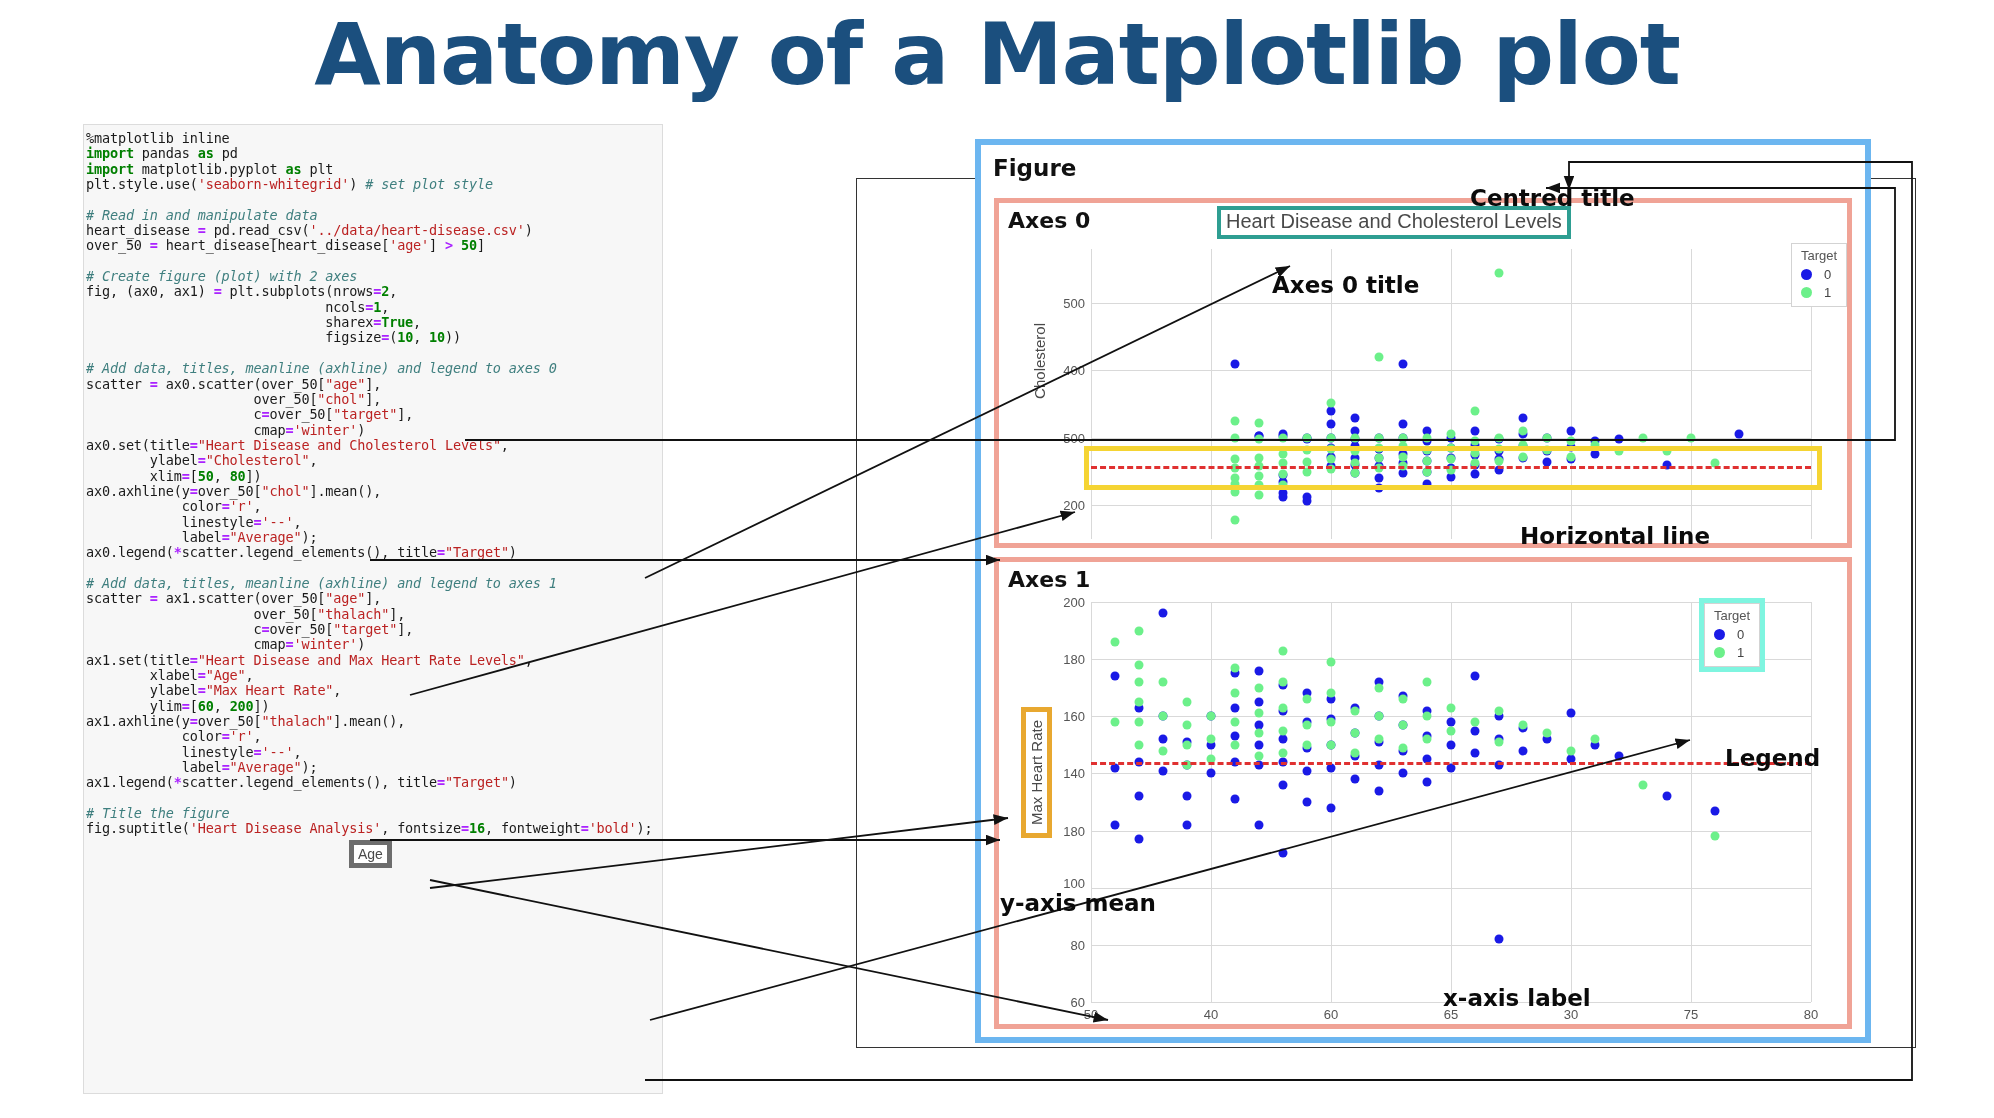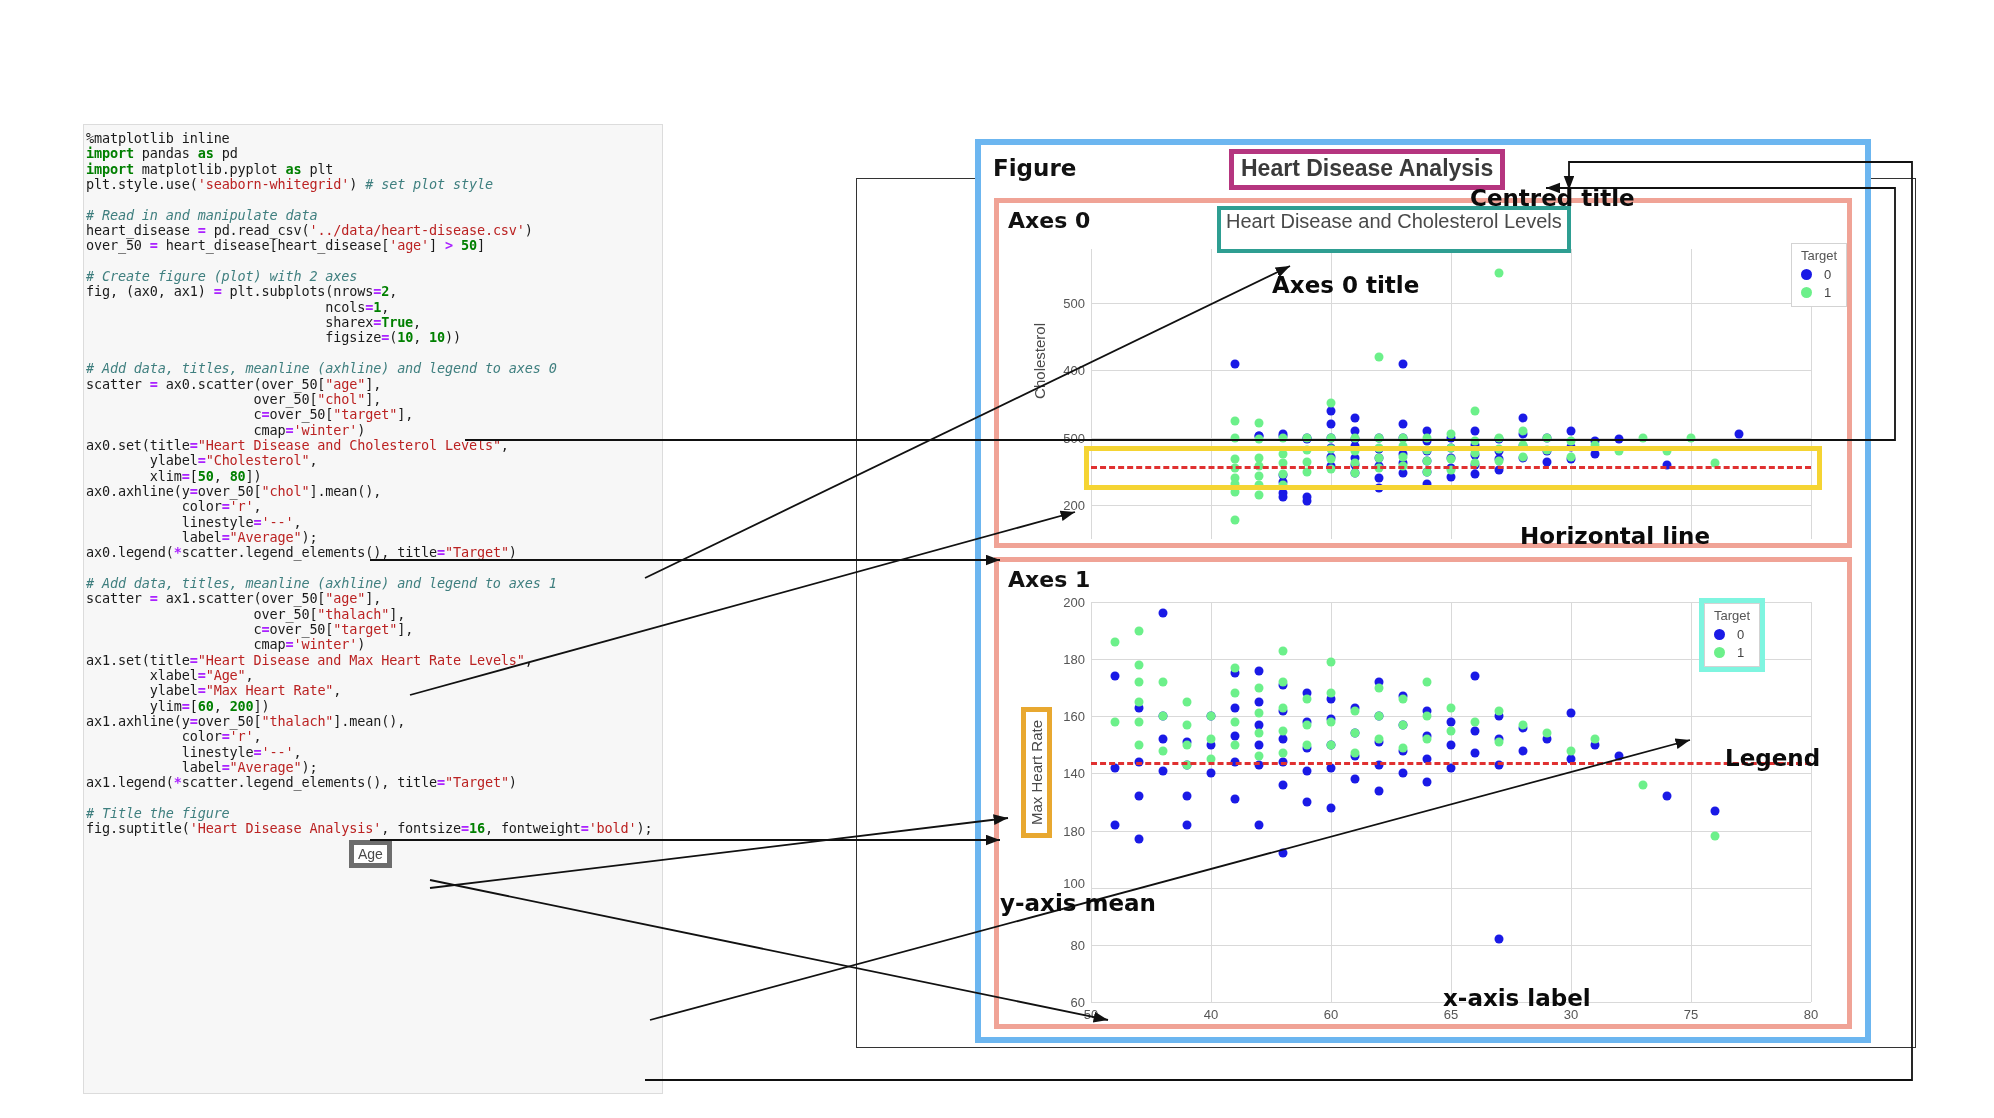--- a/index.html
+++ b/index.html
@@ -101,21 +101,21 @@
     font-size: 22px; font-weight: bold; color: #111;
     font-family: "DejaVu Sans", sans-serif;
     z-index: 6;
   }
 
   
   #axes0-title-box {
     position: absolute; left: 218px; top: 3px;
     border: 4px solid #2e9e92;
     background: #fff;
-    padding: 0px 5px 16px 5px;
+    padding: 0px 5px 2px 5px;
     z-index: 6;
   }
   #axes0-title-text {
     font-size: 20px; color: #4a4a4a; white-space: nowrap;
   }
   #axes1-title {
     position: absolute; left: 0; top: 4px; width: 100%;
     text-align: center;
     font-size: 20px; color: #4a4a4a; z-index: 5;
   }
@@ -224,35 +224,33 @@
     position: absolute; left: 0; top: 0;
     width: 1994px; height: 1118px;
     pointer-events: none; z-index: 11;
   }
 </style>
 </head>
 <body>
 
 <div id="root">
 
+  <div id="main-title">Anatomy of a Matplotlib plot</div>
 
   <div id="code-panel">
     <div class="gutter"></div>
     <div id="code-text"><div><span class="m">%matplotlib inline</span></div><div><span class="k">import</span><span class="m"> pandas </span><span class="k">as</span><span class="m"> pd</span></div><div><span class="k">import</span><span class="m"> matplotlib.pyplot </span><span class="k">as</span><span class="m"> plt</span></div><div><span class="m">plt.style.use(</span><span class="s">'seaborn-whitegrid'</span><span class="m">) </span><span class="c"># set plot style</span></div><div>&nbsp;</div><div><span class="c"># Read in and manipulate data</span></div><div><span class="m">heart_disease </span><span class="o">=</span><span class="m"> pd.read_csv(</span><span class="s">'../data/heart-disease.csv'</span><span class="m">)</span></div><div><span class="m">over_50 </span><span class="o">=</span><span class="m"> heart_disease[heart_disease[</span><span class="s">'age'</span><span class="m">] </span><span class="o">&gt;</span><span class="m"> </span><span class="n">50</span><span class="m">]</span></div><div>&nbsp;</div><div><span class="c"># Create figure (plot) with 2 axes</span></div><div><span class="m">fig, (ax0, ax1) </span><span class="o">=</span><span class="m"> plt.subplots(nrows</span><span class="o">=</span><span class="n">2</span><span class="m">,</span></div><div><span class="m">                              ncols</span><span class="o">=</span><span class="n">1</span><span class="m">,</span></div><div><span class="m">                              sharex</span><span class="o">=</span><span class="k">True</span><span class="m">,</span></div><div><span class="m">                              figsize</span><span class="o">=</span><span class="m">(</span><span class="n">10</span><span class="m">, </span><span class="n">10</span><span class="m">))</span></div><div>&nbsp;</div><div><span class="c"># Add data, titles, meanline (axhline) and legend to axes 0</span></div><div><span class="m">scatter </span><span class="o">=</span><span class="m"> ax0.scatter(over_50[</span><span class="s">"age"</span><span class="m">],</span></div><div><span class="m">                     over_50[</span><span class="s">"chol"</span><span class="m">],</span></div><div><span class="m">                     c</span><span class="o">=</span><span class="m">over_50[</span><span class="s">"target"</span><span class="m">],</span></div><div><span class="m">                     cmap</span><span class="o">=</span><span class="s">'winter'</span><span class="m">)</span></div><div><span class="m">ax0.set(title</span><span class="o">=</span><span class="s">"Heart Disease and Cholesterol Levels"</span><span class="m">,</span></div><div><span class="m">        ylabel</span><span class="o">=</span><span class="s">"Cholesterol"</span><span class="m">,</span></div><div><span class="m">        xlim</span><span class="o">=</span><span class="m">[</span><span class="n">50</span><span class="m">, </span><span class="n">80</span><span class="m">])</span></div><div><span class="m">ax0.axhline(y</span><span class="o">=</span><span class="m">over_50[</span><span class="s">"chol"</span><span class="m">].mean(),</span></div><div><span class="m">            color</span><span class="o">=</span><span class="s">'r'</span><span class="m">,</span></div><div><span class="m">            linestyle</span><span class="o">=</span><span class="s">'--'</span><span class="m">,</span></div><div><span class="m">            label</span><span class="o">=</span><span class="s">"Average"</span><span class="m">);</span></div><div><span class="m">ax0.legend(</span><span class="o">*</span><span class="m">scatter.legend_elements(), title</span><span class="o">=</span><span class="s">"Target"</span><span class="m">)</span></div><div>&nbsp;</div><div><span class="c"># Add data, titles, meanline (axhline) and legend to axes 1</span></div><div><span class="m">scatter </span><span class="o">=</span><span class="m"> ax1.scatter(over_50[</span><span class="s">"age"</span><span class="m">],</span></div><div><span class="m">                     over_50[</span><span class="s">"thalach"</span><span class="m">],</span></div><div><span class="m">                     c</span><span class="o">=</span><span class="m">over_50[</span><span class="s">"target"</span><span class="m">],</span></div><div><span class="m">                     cmap</span><span class="o">=</span><span class="s">'winter'</span><span class="m">)</span></div><div><span class="m">ax1.set(title</span><span class="o">=</span><span class="s">"Heart Disease and Max Heart Rate Levels"</span><span class="m">,</span></div><div><span class="m">        xlabel</span><span class="o">=</span><span class="s">"Age"</span><span class="m">,</span></div><div><span class="m">        ylabel</span><span class="o">=</span><span class="s">"Max Heart Rate"</span><span class="m">,</span></div><div><span class="m">        ylim</span><span class="o">=</span><span class="m">[</span><span class="n">60</span><span class="m">, </span><span class="n">200</span><span class="m">])</span></div><div><span class="m">ax1.axhline(y</span><span class="o">=</span><span class="m">over_50[</span><span class="s">"thalach"</span><span class="m">].mean(),</span></div><div><span class="m">            color</span><span class="o">=</span><span class="s">'r'</span><span class="m">,</span></div><div><span class="m">            linestyle</span><span class="o">=</span><span class="s">'--'</span><span class="m">,</span></div><div><span class="m">            label</span><span class="o">=</span><span class="s">"Average"</span><span class="m">);</span></div><div><span class="m">ax1.legend(</span><span class="o">*</span><span class="m">scatter.legend_elements(), title</span><span class="o">=</span><span class="s">"Target"</span><span class="m">)</span></div><div>&nbsp;</div><div><span class="c"># Title the figure</span></div><div><span class="m">fig.suptitle(</span><span class="s">'Heart Disease Analysis'</span><span class="m">, fontsize</span><span class="o">=</span><span class="n">16</span><span class="m">, fontweight</span><span class="o">=</span><span class="s">'bold'</span><span class="m">);</span></div></div>
   </div>
 
   <div id="diagram-outer"></div>
 
   <div id="figure-box">
 
     <div id="figure-label">Figure</div>
 
-    <div id="suptitle-box">
-      <div id="suptitle-text">Heart Disease Analysis</div>
-    </div>
 
     <div id="axes0-panel" class="axes-panel">
       <div class="axes-label">Axes 0</div>
 
       <div id="axes0-title-box">
         <div id="axes0-title-text">Heart Disease and Cholesterol Levels</div>
       </div>
 
       <div id="ylabel0" class="ylabel-vert">Cholesterol</div>
 

